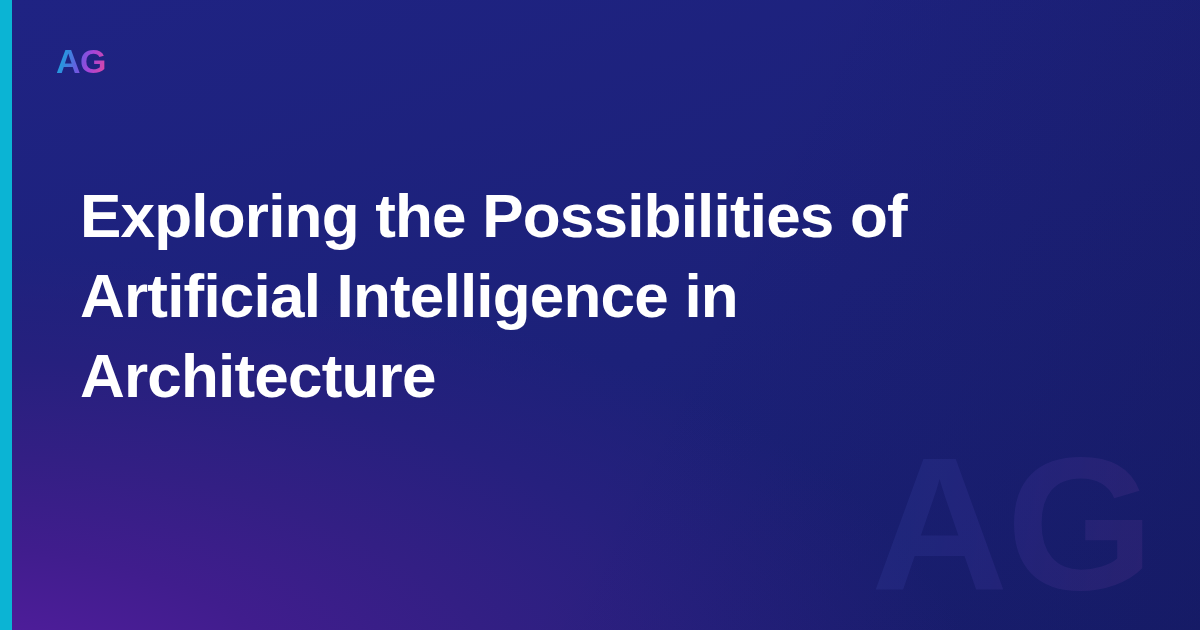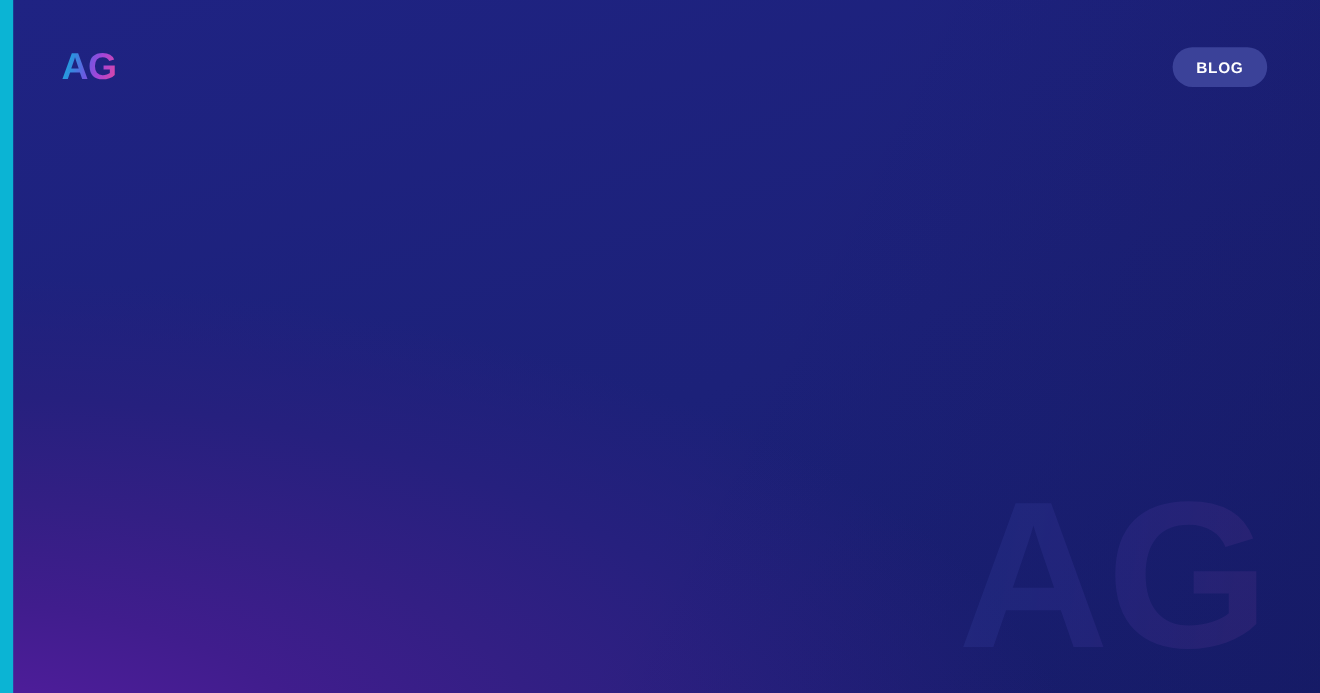--- a/index.html
+++ b/index.html
@@ -153,17 +153,19 @@
   <div class="bg-base"></div>
   <div class="bg-purple"></div>
   <div class="bg-vignette"></div>
 
   <div class="accent-bar"></div>
 
   <div class="watermark">AG</div>
 
   <div class="header">
     <div class="brand-logo">AG</div>
-    <div class="blog-badge">BLOG</div>
   </div>
 
+  <div class="headline-wrap">
+    <h1 class="headline">Exploring the Possibilities of Artificial Intelligence in Architecture</h1>
+  </div>
 
 </div>
 
 </body></html>

